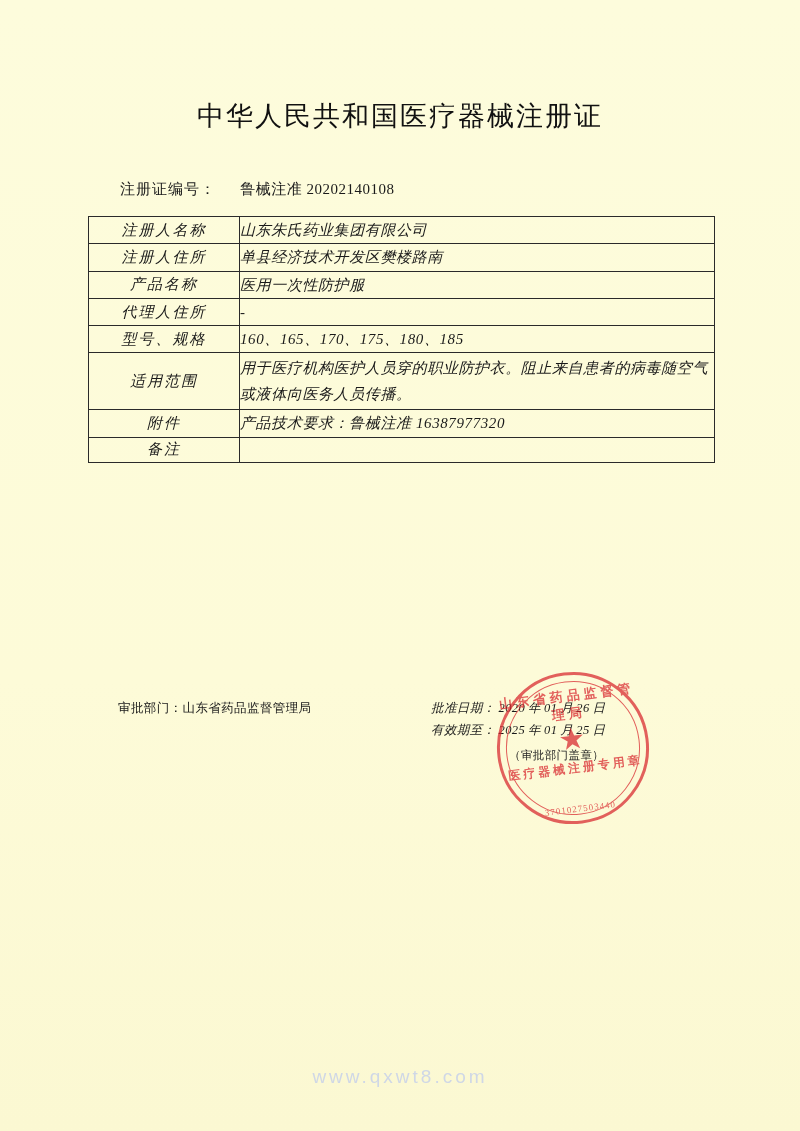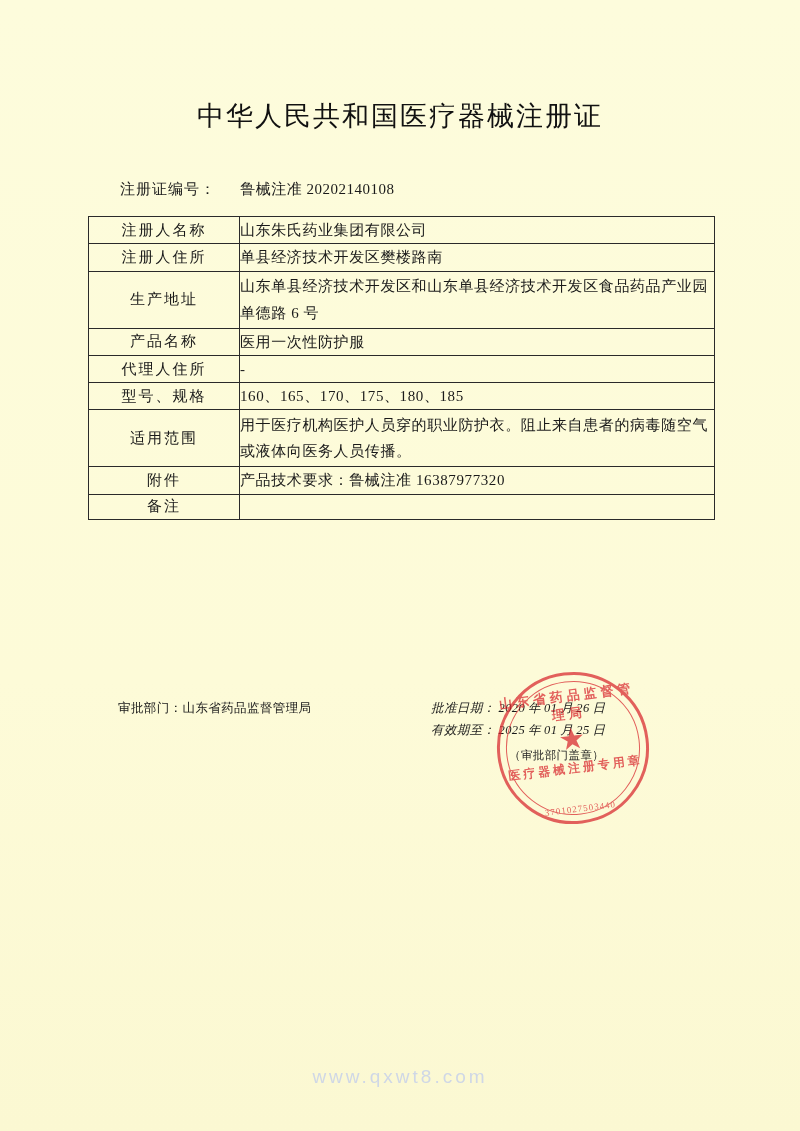--- a/index.html
+++ b/index.html
@@ -51,20 +51,21 @@
     top: 216px;
     left: 88px;
     width: 627px;
     border-collapse: collapse;
     font-size: 15px;
   }
   table.cert td {
     border: 1px solid #2a2a2a;
     padding: 0;
     vertical-align: middle;
+    font-style: italic;
   }
   td.k {
     width: 150px;
     text-align: center;
     letter-spacing: 2px;
     padding: 7px 4px;
     line-height: 1.5;
   }
   td.v {
     padding: 7px 10px 7px 12px;
@@ -197,24 +198,20 @@
 
   <table class="cert">
     <tbody>
       <tr>
         <td class="k">注册人名称</td>
         <td class="v">山东朱氏药业集团有限公司</td>
       </tr>
       <tr>
         <td class="k">注册人住所</td>
         <td class="v">单县经济技术开发区樊楼路南</td>
-      </tr>
-      <tr class="row-tall">
-        <td class="k">生产地址</td>
-        <td class="v">山东单县经济技术开发区和山东单县经济技术开发区食品药品产业园单德路 6 号</td>
       </tr>
       <tr>
         <td class="k">产品名称</td>
         <td class="v">医用一次性防护服</td>
       </tr>
       <tr>
         <td class="k">代理人住所</td>
         <td class="v">-</td>
       </tr>
       <tr>

